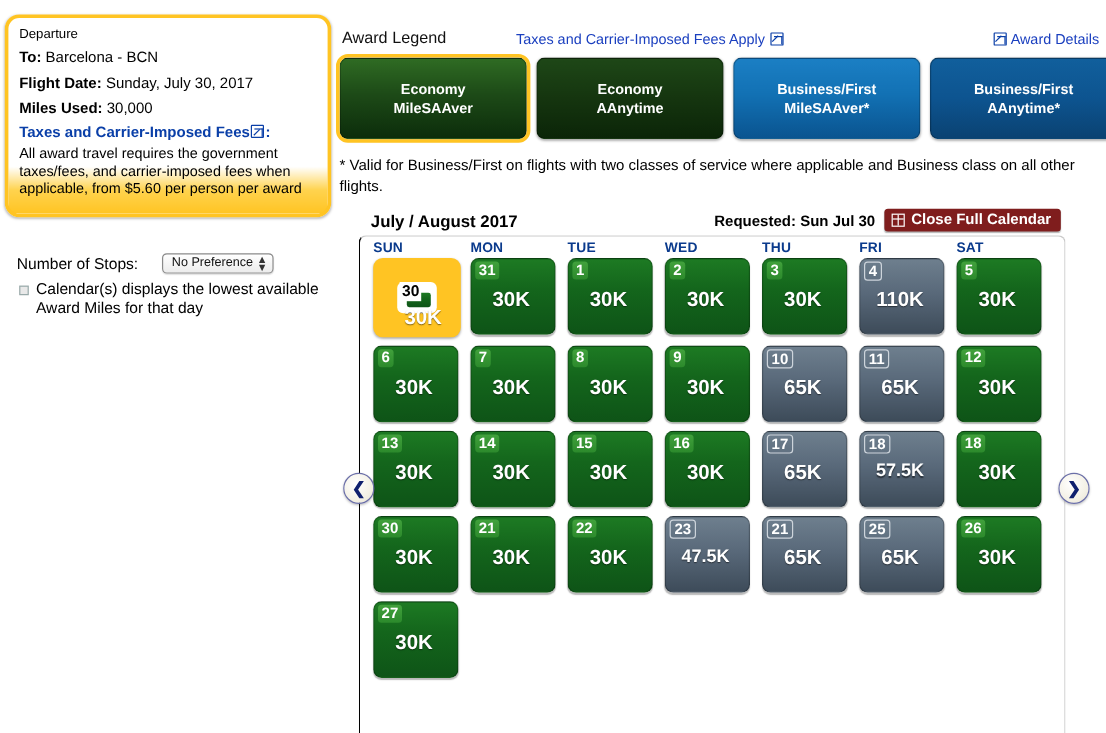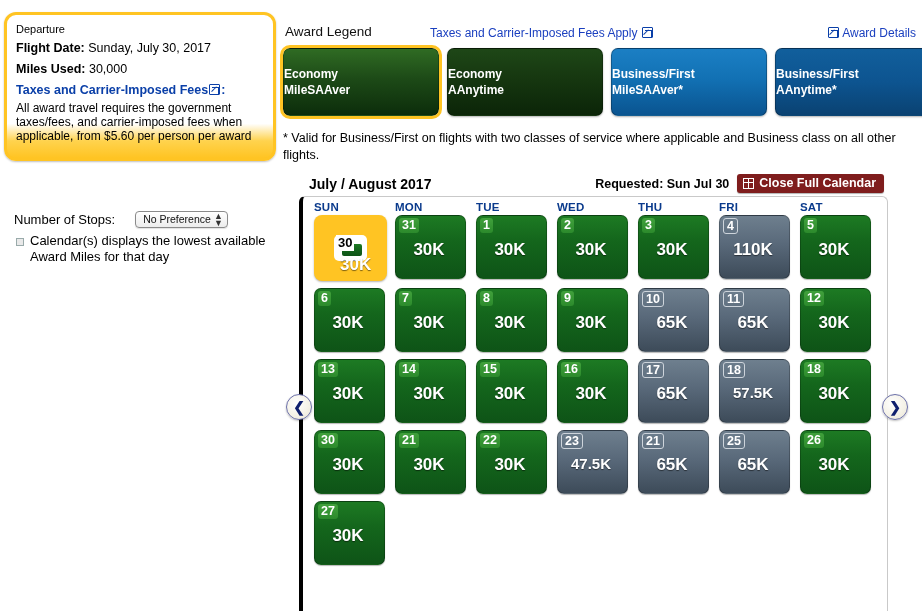--- a/index.html
+++ b/index.html
@@ -75,21 +75,21 @@
     position:absolute; left:430px; top:26px; font-size:12px; color:#1a3fbf;
   }
   .award-details-link {
     position:absolute; right:6px; top:26px; font-size:12px; color:#1a3fbf;
     white-space:nowrap;
   }
 
   .legend-row { position:absolute; left:283px; top:48px; display:flex; gap:8px; }
   .legend-btn {
     width:156px; height:68px; border-radius:7px;
-    display:flex; flex-direction:column; align-items:flex-start; justify-content:center;
+    display:flex; flex-direction:column; align-items:center; justify-content:center;
     color:#fff; font-size:12px; font-weight:bold; line-height:1.35;
     box-shadow: 0 1px 2px rgba(0,0,0,.3);
     border:1px solid rgba(0,0,0,.25);
   }
   .lb-econ-saver { background: linear-gradient(180deg,#2f6b23 0%,#1d4a17 45%,#0c2d0b 100%); }
   .lb-econ-any   { background: linear-gradient(180deg,#1e4717 0%,#15350f 50%,#0b2508 100%); }
   .lb-bus-saver  { background: linear-gradient(180deg,#1b7fc4 0%,#1271b4 45%,#0a5490 100%); }
   .lb-bus-any    { background: linear-gradient(180deg,#115f9c 0%,#0d5490 50%,#0a4272 100%); }
   .legend-btn.selected { outline:3px solid #ffc423; outline-offset:0px; border-radius:7px; }
 
@@ -114,21 +114,21 @@
   }
   .grid-ico {
     width:11px; height:11px; border:1.4px solid #fff; position:relative;
     flex:0 0 auto;
   }
   .grid-ico::before{ content:""; position:absolute; left:0; right:0; top:3.4px; height:1.2px; background:#fff;}
   .grid-ico::after{ content:""; position:absolute; top:0; bottom:0; left:3.4px; width:1.2px; background:#fff;}
 
   .cal-panel {
     position:absolute; left:299px; top:196px; width:589px; height:415px;
-    border-left:4px solid #000000; border-right:1px solid #c9c9c9;
+    border-left:1px solid #000000; border-right:1px solid #c9c9c9;
     border-top:1px solid #c9c9c9;
     border-radius:6px 6px 0 0;
     background:#fff;
   }
   .dow-row {
     display:flex; padding:4px 0 2px 11px;
   }
   .dow {
     width:81px; font-size:11.5px; font-weight:bold; color:#0a3a8c;
     letter-spacing:.2px;
@@ -201,20 +201,24 @@
 </style>
 </head>
 <body>
 
 <div id="root">
 
   <div class="departure-box">
     <div class="dep-title">Departure</div>
 
 
+    <div class="dep-row">
+      <b>To:</b>
+      <span>Barcelona - BCN</span>
+    </div>
 
     <div class="dep-row">
       <b>Flight Date:</b>
       <span>Sunday, July 30, 2017</span>
     </div>
 
     <div class="dep-row">
       <b>Miles Used:</b>
       <span>30,000</span>
     </div>

